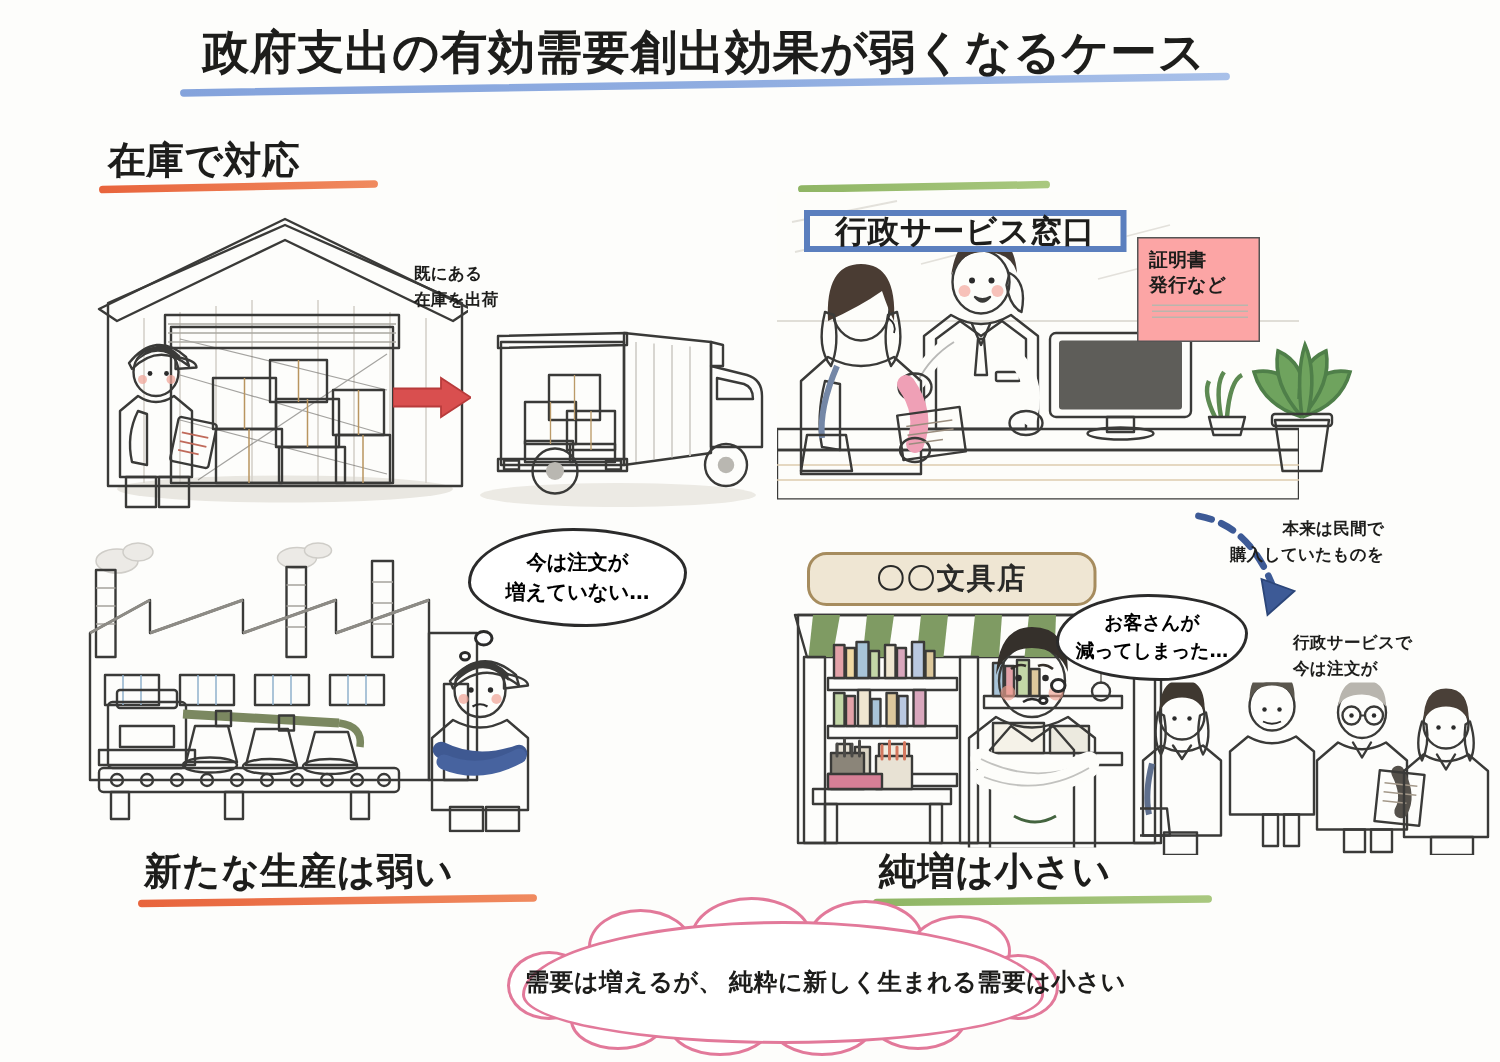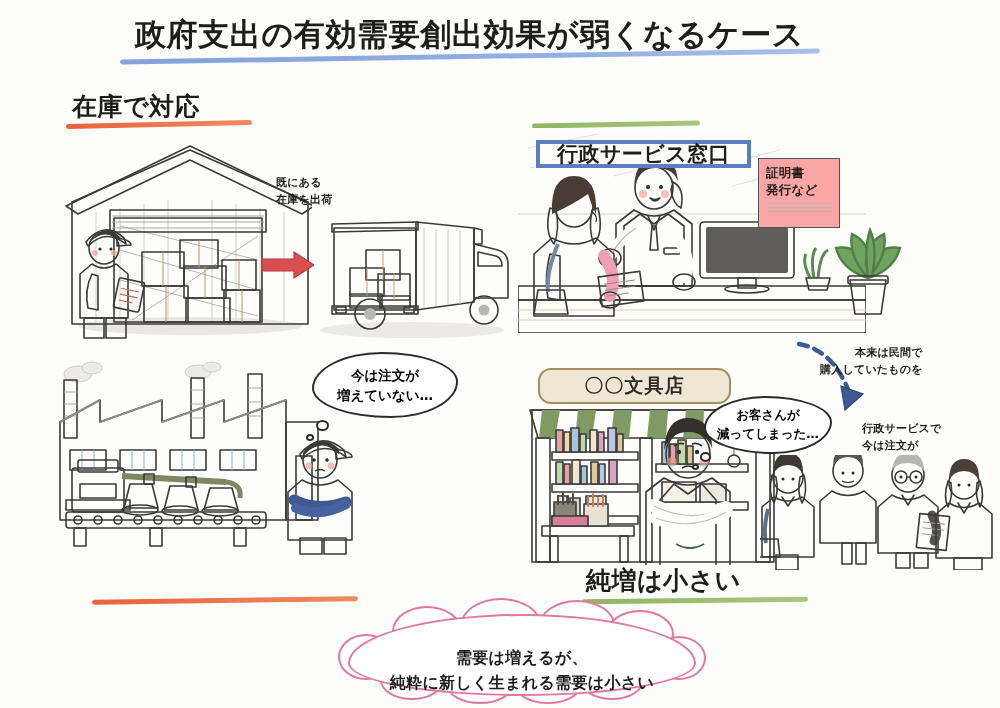--- a/index.html
+++ b/index.html
@@ -35,21 +35,21 @@
     align-items:center; font-size:13.5px; line-height:1.5; font-weight:600; text-align:center;
     padding:6px 10px;
   }
   .bubble .ln { white-space:nowrap; }
   .dot { position:absolute; border:2px solid #2b2b2b; border-radius:50%; background:#fff; }
 
   .cloud {
     position:absolute; left:348px; top:614px; width:348px; height:82px;
     border:2.4px solid #e2799a; background:#fff;
     border-radius:50% 50% 50% 50%/60% 60% 40% 40%;
-    display:flex; flex-direction:column; justify-content:flex-end; align-items:center;
+    display:flex; flex-direction:row; justify-content:space-between; align-items:center;
     gap:4px; color:#1d1d1b;
   }
   .cloud .ln { font-size:16px; font-weight:700; white-space:nowrap; }
   .cloud-lobe { position:absolute; border:2.4px solid #e2799a; background:#fff; border-radius:50%; }
 
   
   .abs { position:absolute; }
   .ink { stroke:#3a3a38; fill:none; stroke-width:1.6; stroke-linejoin:round; stroke-linecap:round; }
 
   
@@ -361,20 +361,21 @@
   </svg>
 
   <div class="bubble" style="left:312px; top:352px; width:146px; height:66px;">
     <span class="ln">今は注文が</span>
     <span class="ln">増えていない…</span>
   </div>
   <div class="dot" style="left:316px; top:420px; width:13px; height:11px;"></div>
   <div class="dot" style="left:306px; top:434px; width:8px; height:7px;"></div>
 
 
+  <div class="hw sec-head" style="left:96px; top:564px;">新たな生産は弱い</div>
   <div class="sec-rule rule-orange" style="left:92px; top:598px; width:266px; transform:rotate(-.8deg);"></div>
 
   <svg class="abs" id="counter" viewBox="0 0 348 205">
     <defs>
       <linearGradient id="deskg" x1="0" y1="0" x2="0" y2="1">
         <stop offset="0" stop-color="#e7c99c"></stop>
           <stop offset="1" stop-color="#d3ad79"></stop>
       </linearGradient>
     </defs>
 

